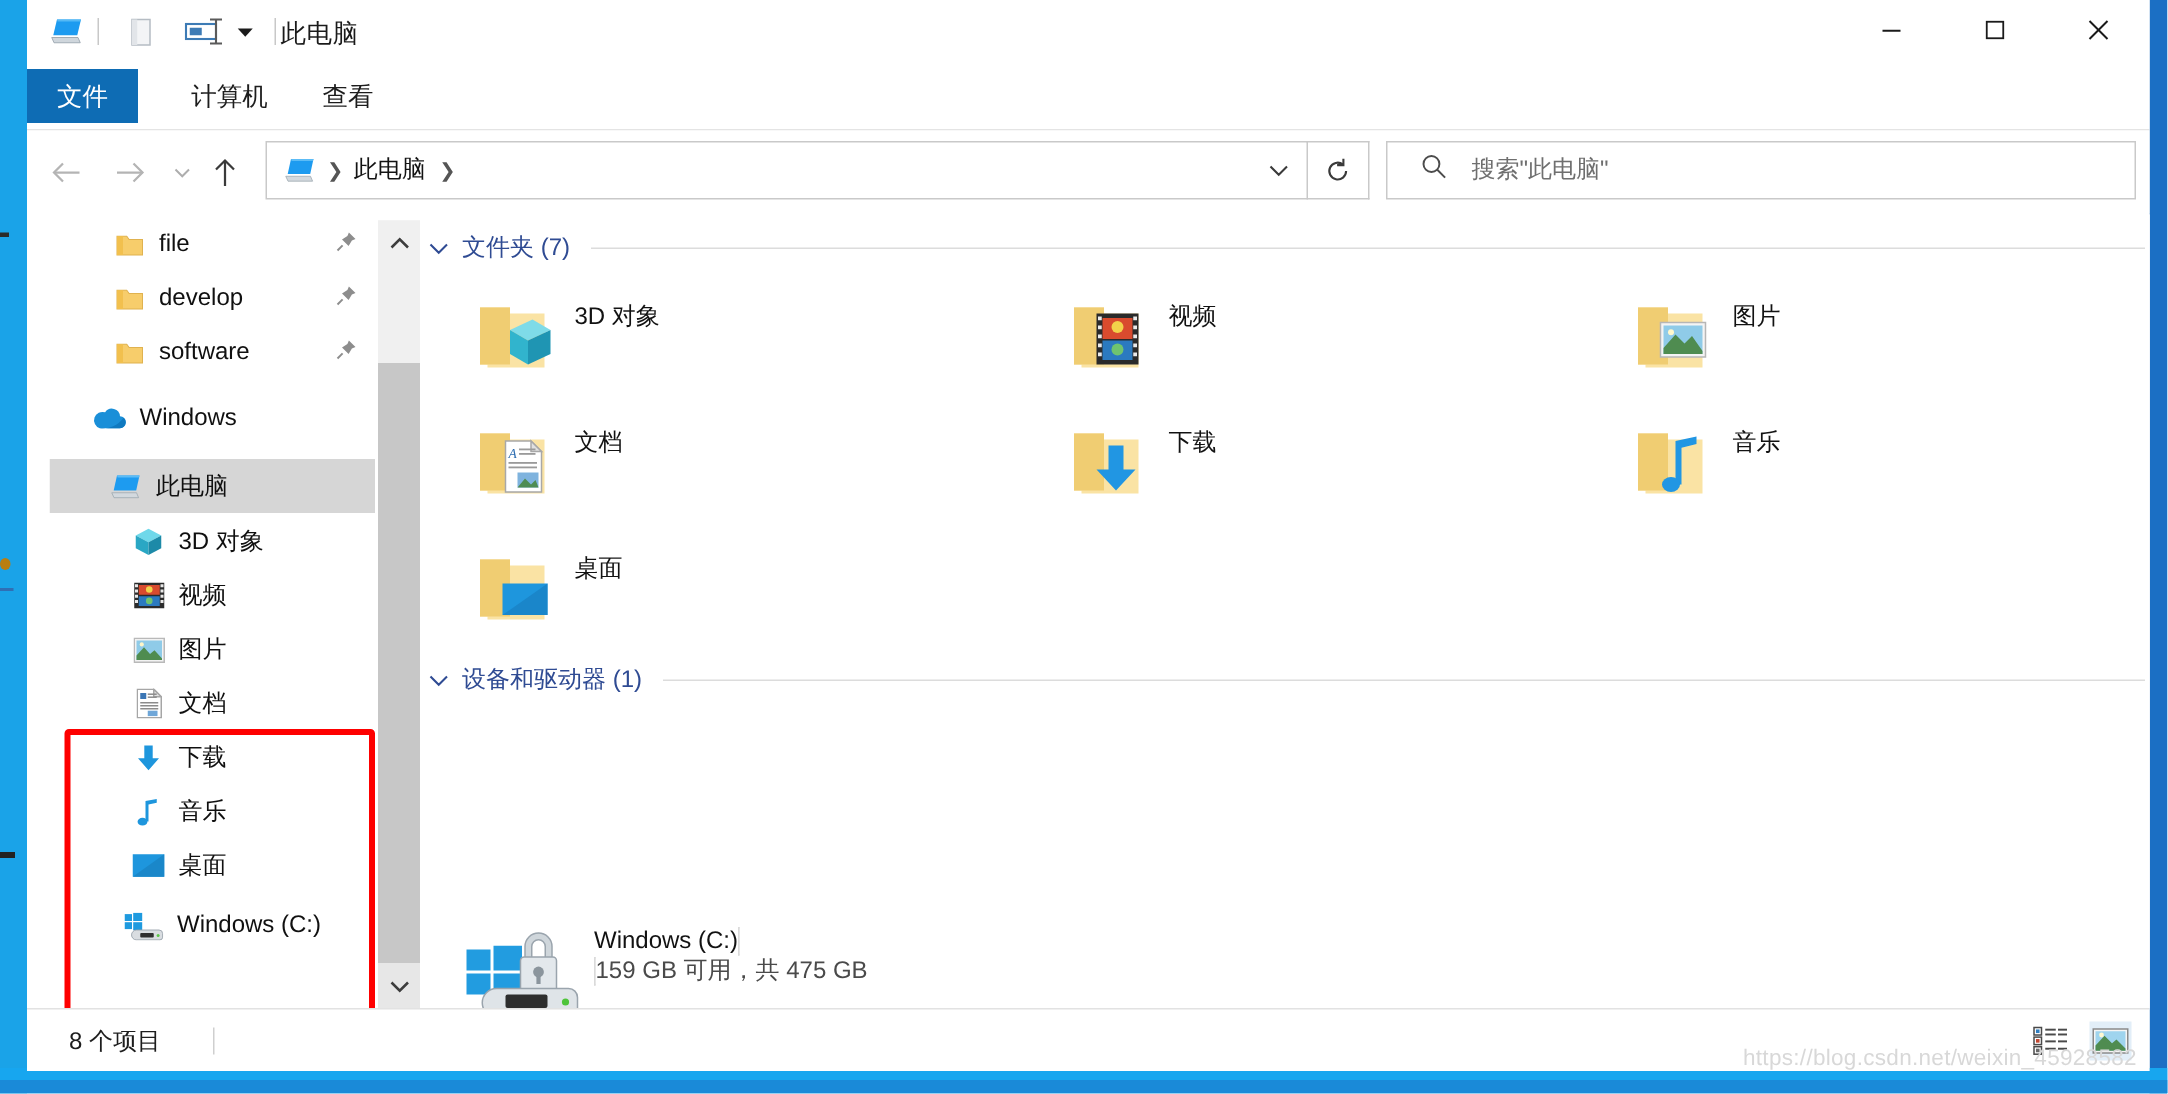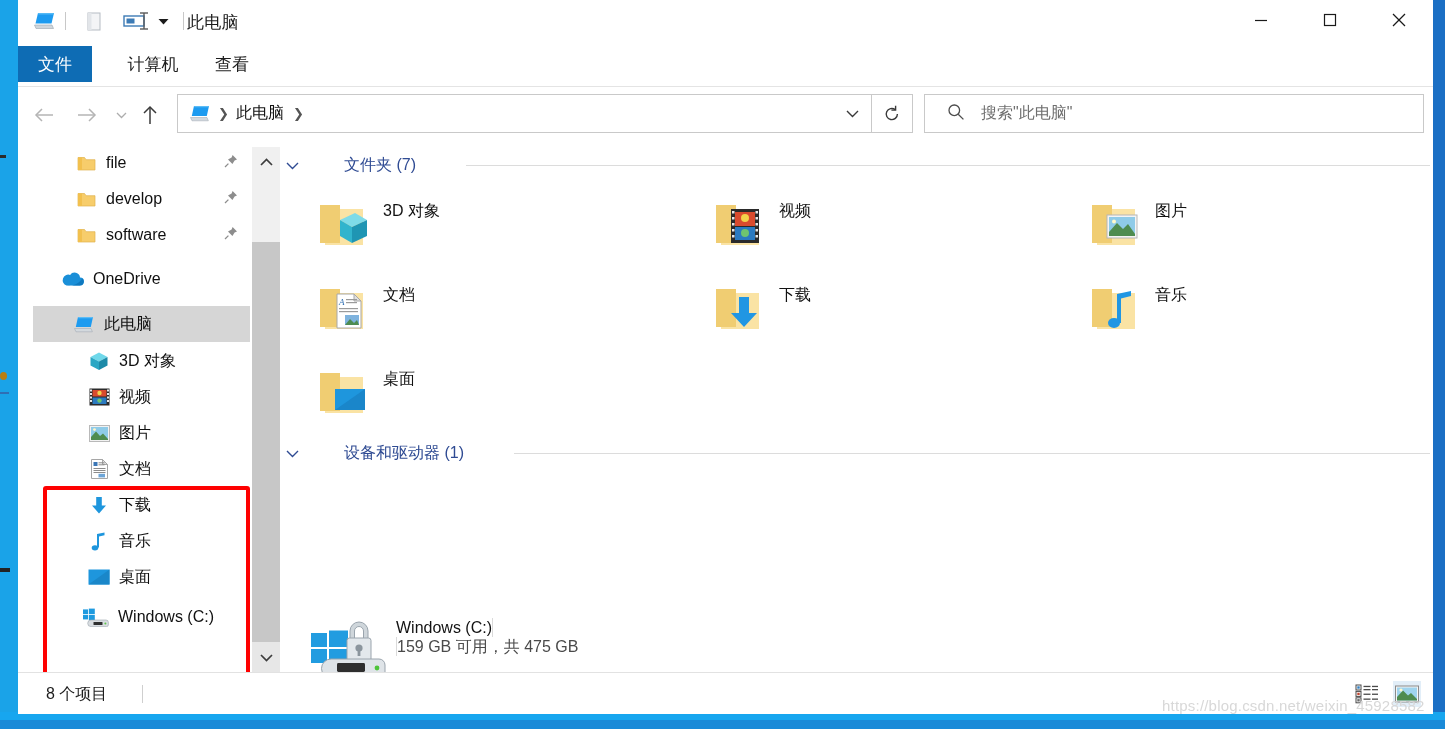--- a/index.html
+++ b/index.html
@@ -176,21 +176,21 @@
     border: 4px solid #fe0000; border-radius: 3px;
     pointer-events: none;
   }
 
   
   .items {
     position: absolute; left: 248px; top: 0; width: 1167px; height: 529px;
     background: #ffffff; overflow: hidden;
   }
   .grouphdr {
-    position: absolute; display: flex; align-items: center; width: 1160px; gap: 36px;
+    position: absolute; display: flex; align-items: center; width: 1160px;
   }
   .grouphdr .gchev { margin-right: 9px; display: flex; }
   .grouphdr .gtext { font-size: 16px; color: #2f4b93; white-space: nowrap; }
   .grouphdr .gline { flex: 1; height: 1px; background: #dcdcdc; margin-left: 14px; margin-right: 16px; }
 
   .tile {
     position: absolute; width: 380px; height: 74px; display: flex; align-items: flex-start;
   }
   .tile .ticon {
     width: 66px; height: 66px; flex: 0 0 auto; position: relative;
@@ -437,21 +437,21 @@
           </span>
         </div>
 
         <div class="nav-item" style="top:118px;padding-left:25px;">
           <span class="ico" style="width:26px;">
             <svg width="25" height="16" viewBox="0 0 25 16">
               <path d="M7.5 14.5 h13.3 a4 4 0 0 0 .2 -8 a5.4 5.4 0 0 0 -9.9 -2.6 a4.6 4.6 0 0 0 -3.6 10.6 Z" fill="#1a8fd8"></path>
               <path d="M7.5 14.5 h13.3 a4 4 0 0 0 2.6 -7 a17 17 0 0 1 -15.9 7 Z" fill="#0f79bf"></path>
             </svg>
           </span>
-          <span class="lbl">OneDrive</span>
+          <span class="lbl">Windows</span>
         </div>
 
         <div class="nav-item sel" style="top:163px;padding-left:40px;">
           <span class="ico">
             <svg width="21" height="17" viewBox="0 0 21 17">
               <path d="M4 1 L19 1 L16.8 11 L1.8 11 Z" fill="#1d9bf0"></path>
               <path d="M4 1 L19 1 L18.6 2.3 L4.4 2.3 Z" fill="#5cbcf6"></path>
               <path d="M0.5 12.5 L17 12.5 L18.4 15.8 L2 15.8 Z" fill="#d3d9de" stroke="#9aa5ae" stroke-width=".5"></path>
             </svg>
           </span>

